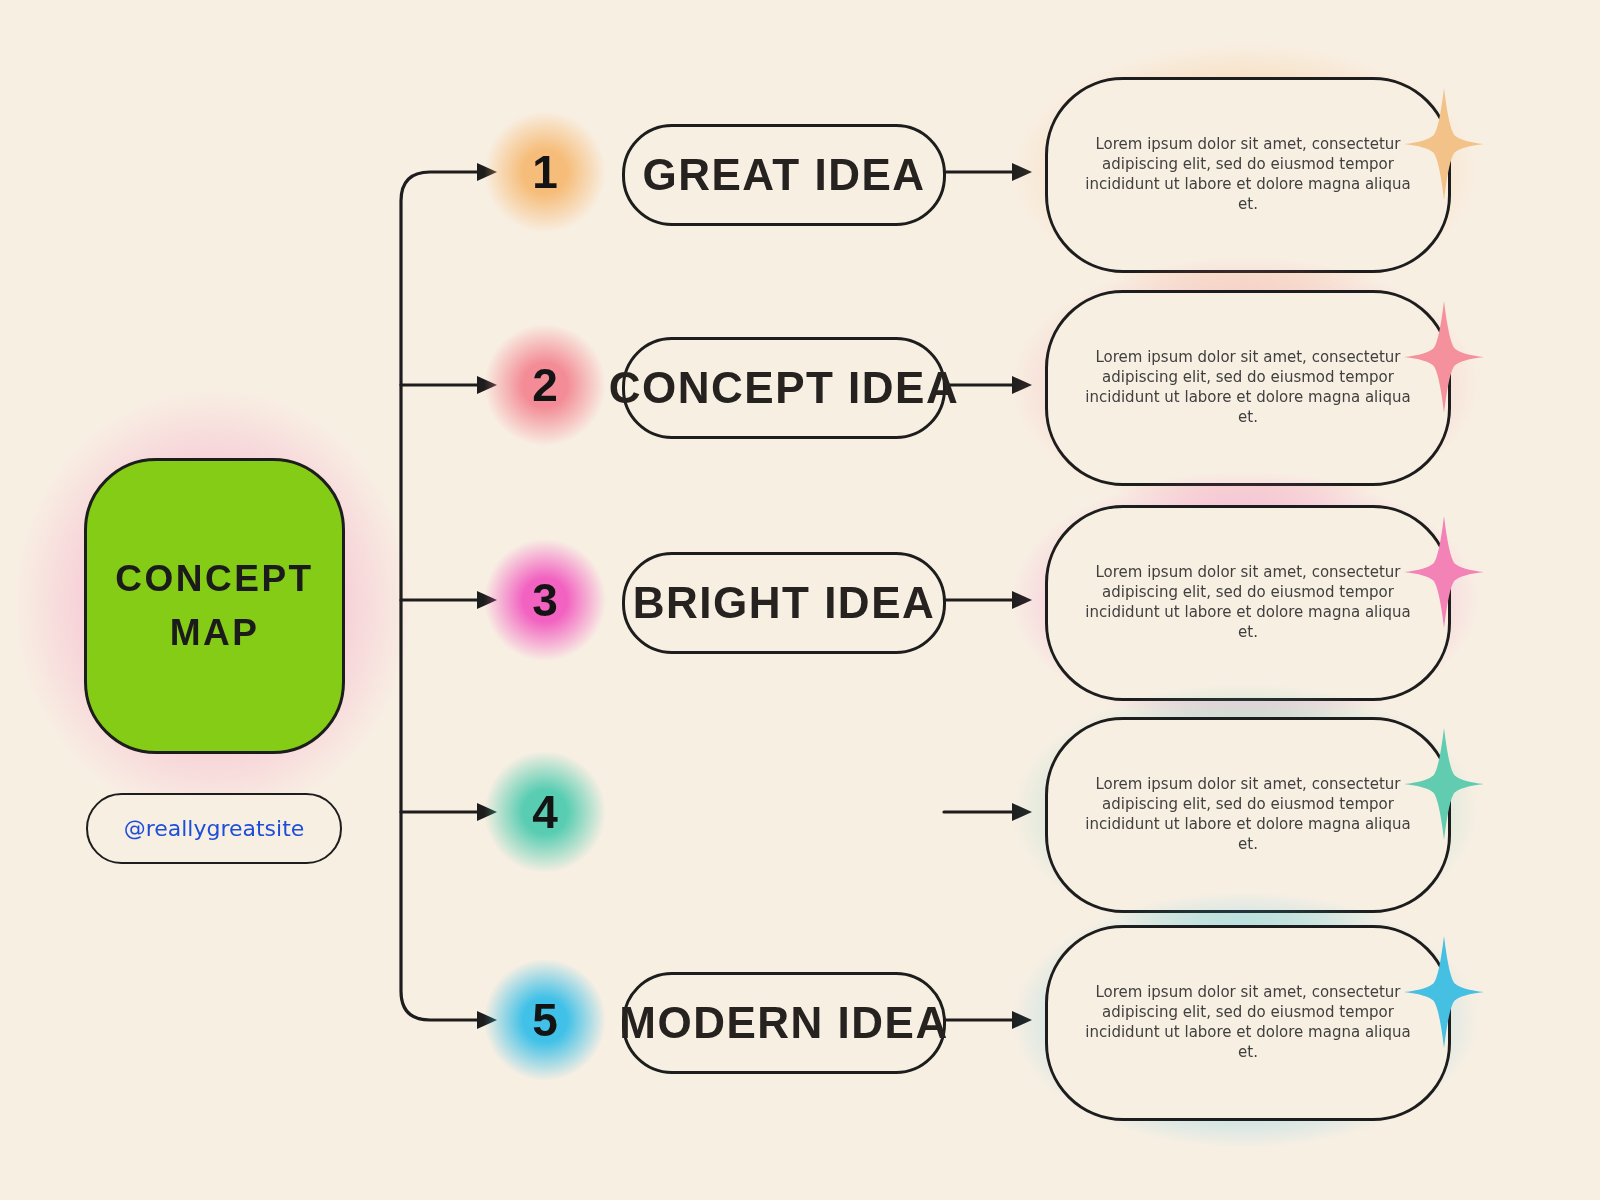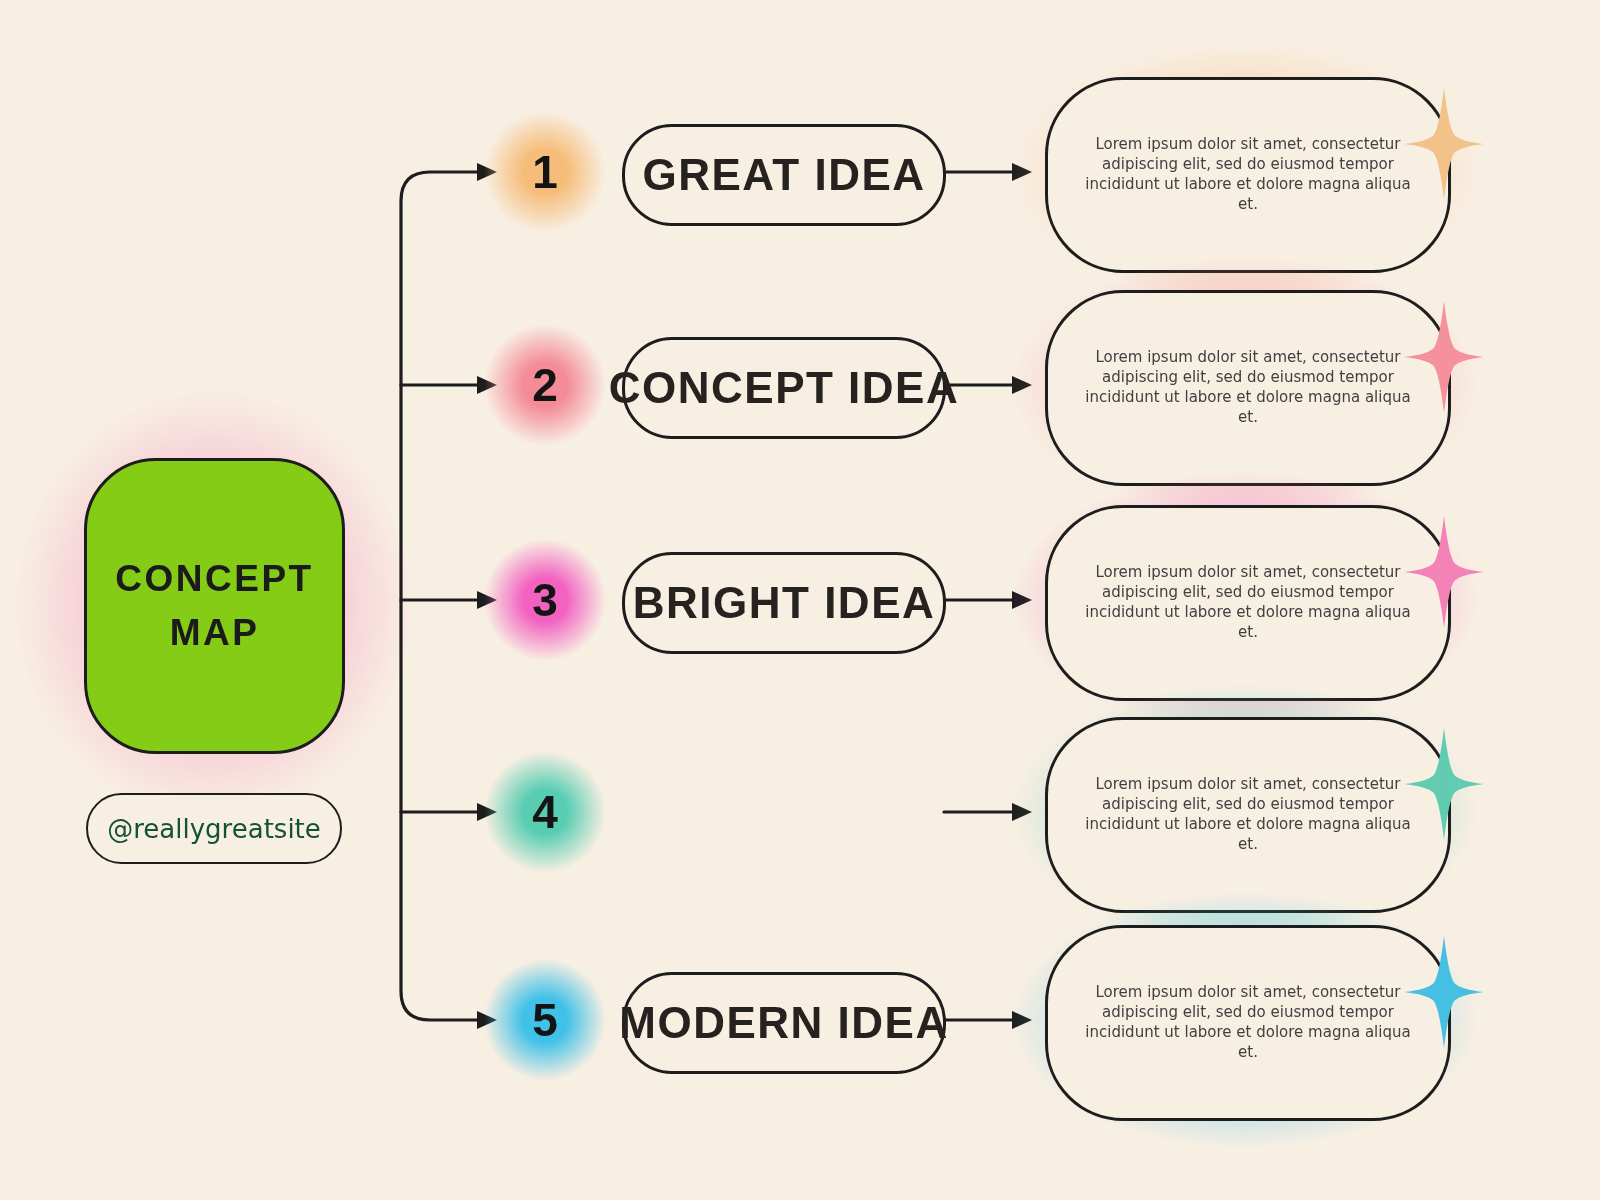--- a/index.html
+++ b/index.html
@@ -26,21 +26,21 @@
   .concept-title{
     font-family:"Liberation Sans",sans-serif;
     font-weight:800; font-size:37px; letter-spacing:2.5px; line-height:1.45;
     width:200px; color:#1b1b1b;
   }
   .handle-pill{
     position:absolute; left:86px; top:793px; width:252px; height:67px;
     border:2.5px solid #1d1d1d; border-radius:36px; background:#f8efe3;
     display:flex; align-items:center; justify-content:center; z-index:2;
   }
-  .handle-text{font-size:26px; color:#14532d;}
+  .handle-text{font-size:22px; color:#1d4ed8;}
 
   
   .row{position:absolute; left:460px; width:1140px; height:190px; z-index:2;}
   .num-glow{
     position:absolute; left:0; top:10px; width:170px; height:170px;
     background:radial-gradient(circle closest-side, var(--glow,#ccc) 0%, var(--glow,#ccc) 26%, rgba(255,255,255,0) 72%);
     display:flex; align-items:center; justify-content:center;
   }
   .num{
     font-family:"Liberation Sans",sans-serif;

